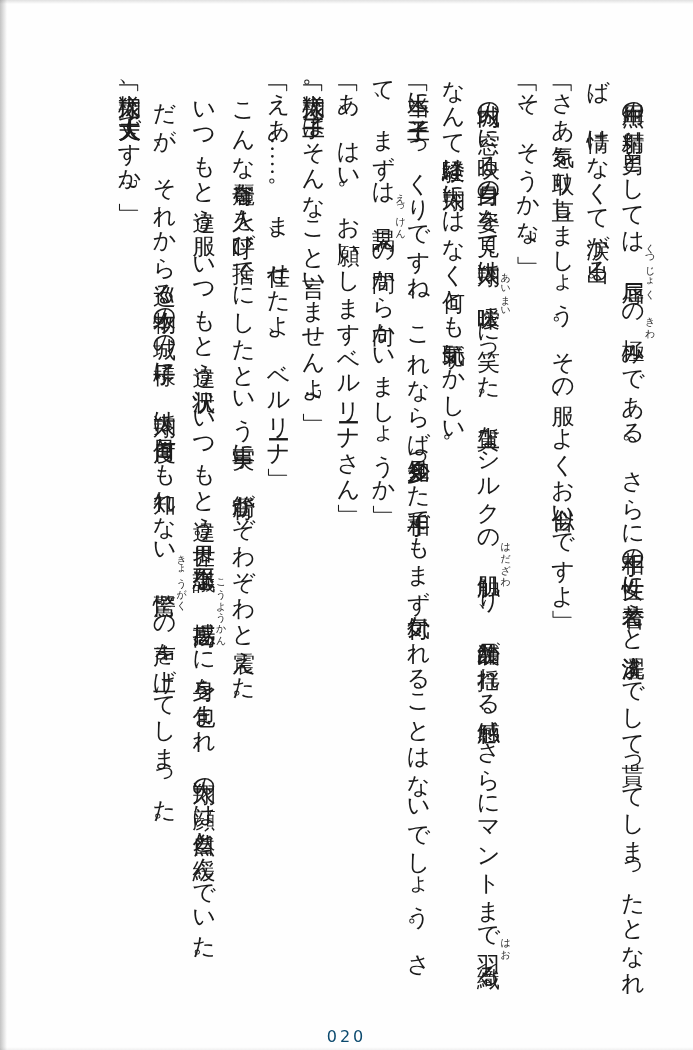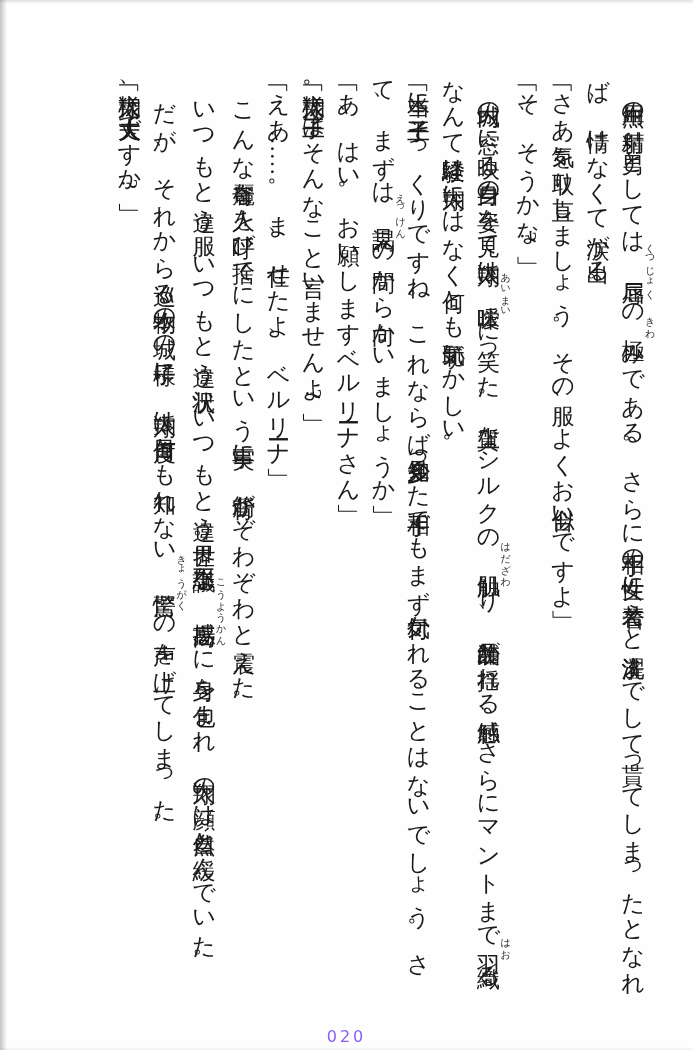--- a/index.html
+++ b/index.html
@@ -48,21 +48,21 @@
   
   .page-number {
     position: absolute;
     left: 0;
     right: 0;
     bottom: 4px;
     text-align: center;
     font-family: "DejaVu Sans", "Liberation Sans", sans-serif;
     font-size: 16px;
     letter-spacing: 3px;
-    color: #8b5cf6;
+    color: #0c4a6e;
   }
   
   .edge-left {
     position: absolute;
     left: 0; top: 0; bottom: 0;
     width: 7px;
     background: linear-gradient(to right, rgba(60,60,60,0.30), rgba(255,255,255,0));
     pointer-events: none;
   }
   .edge-top {

